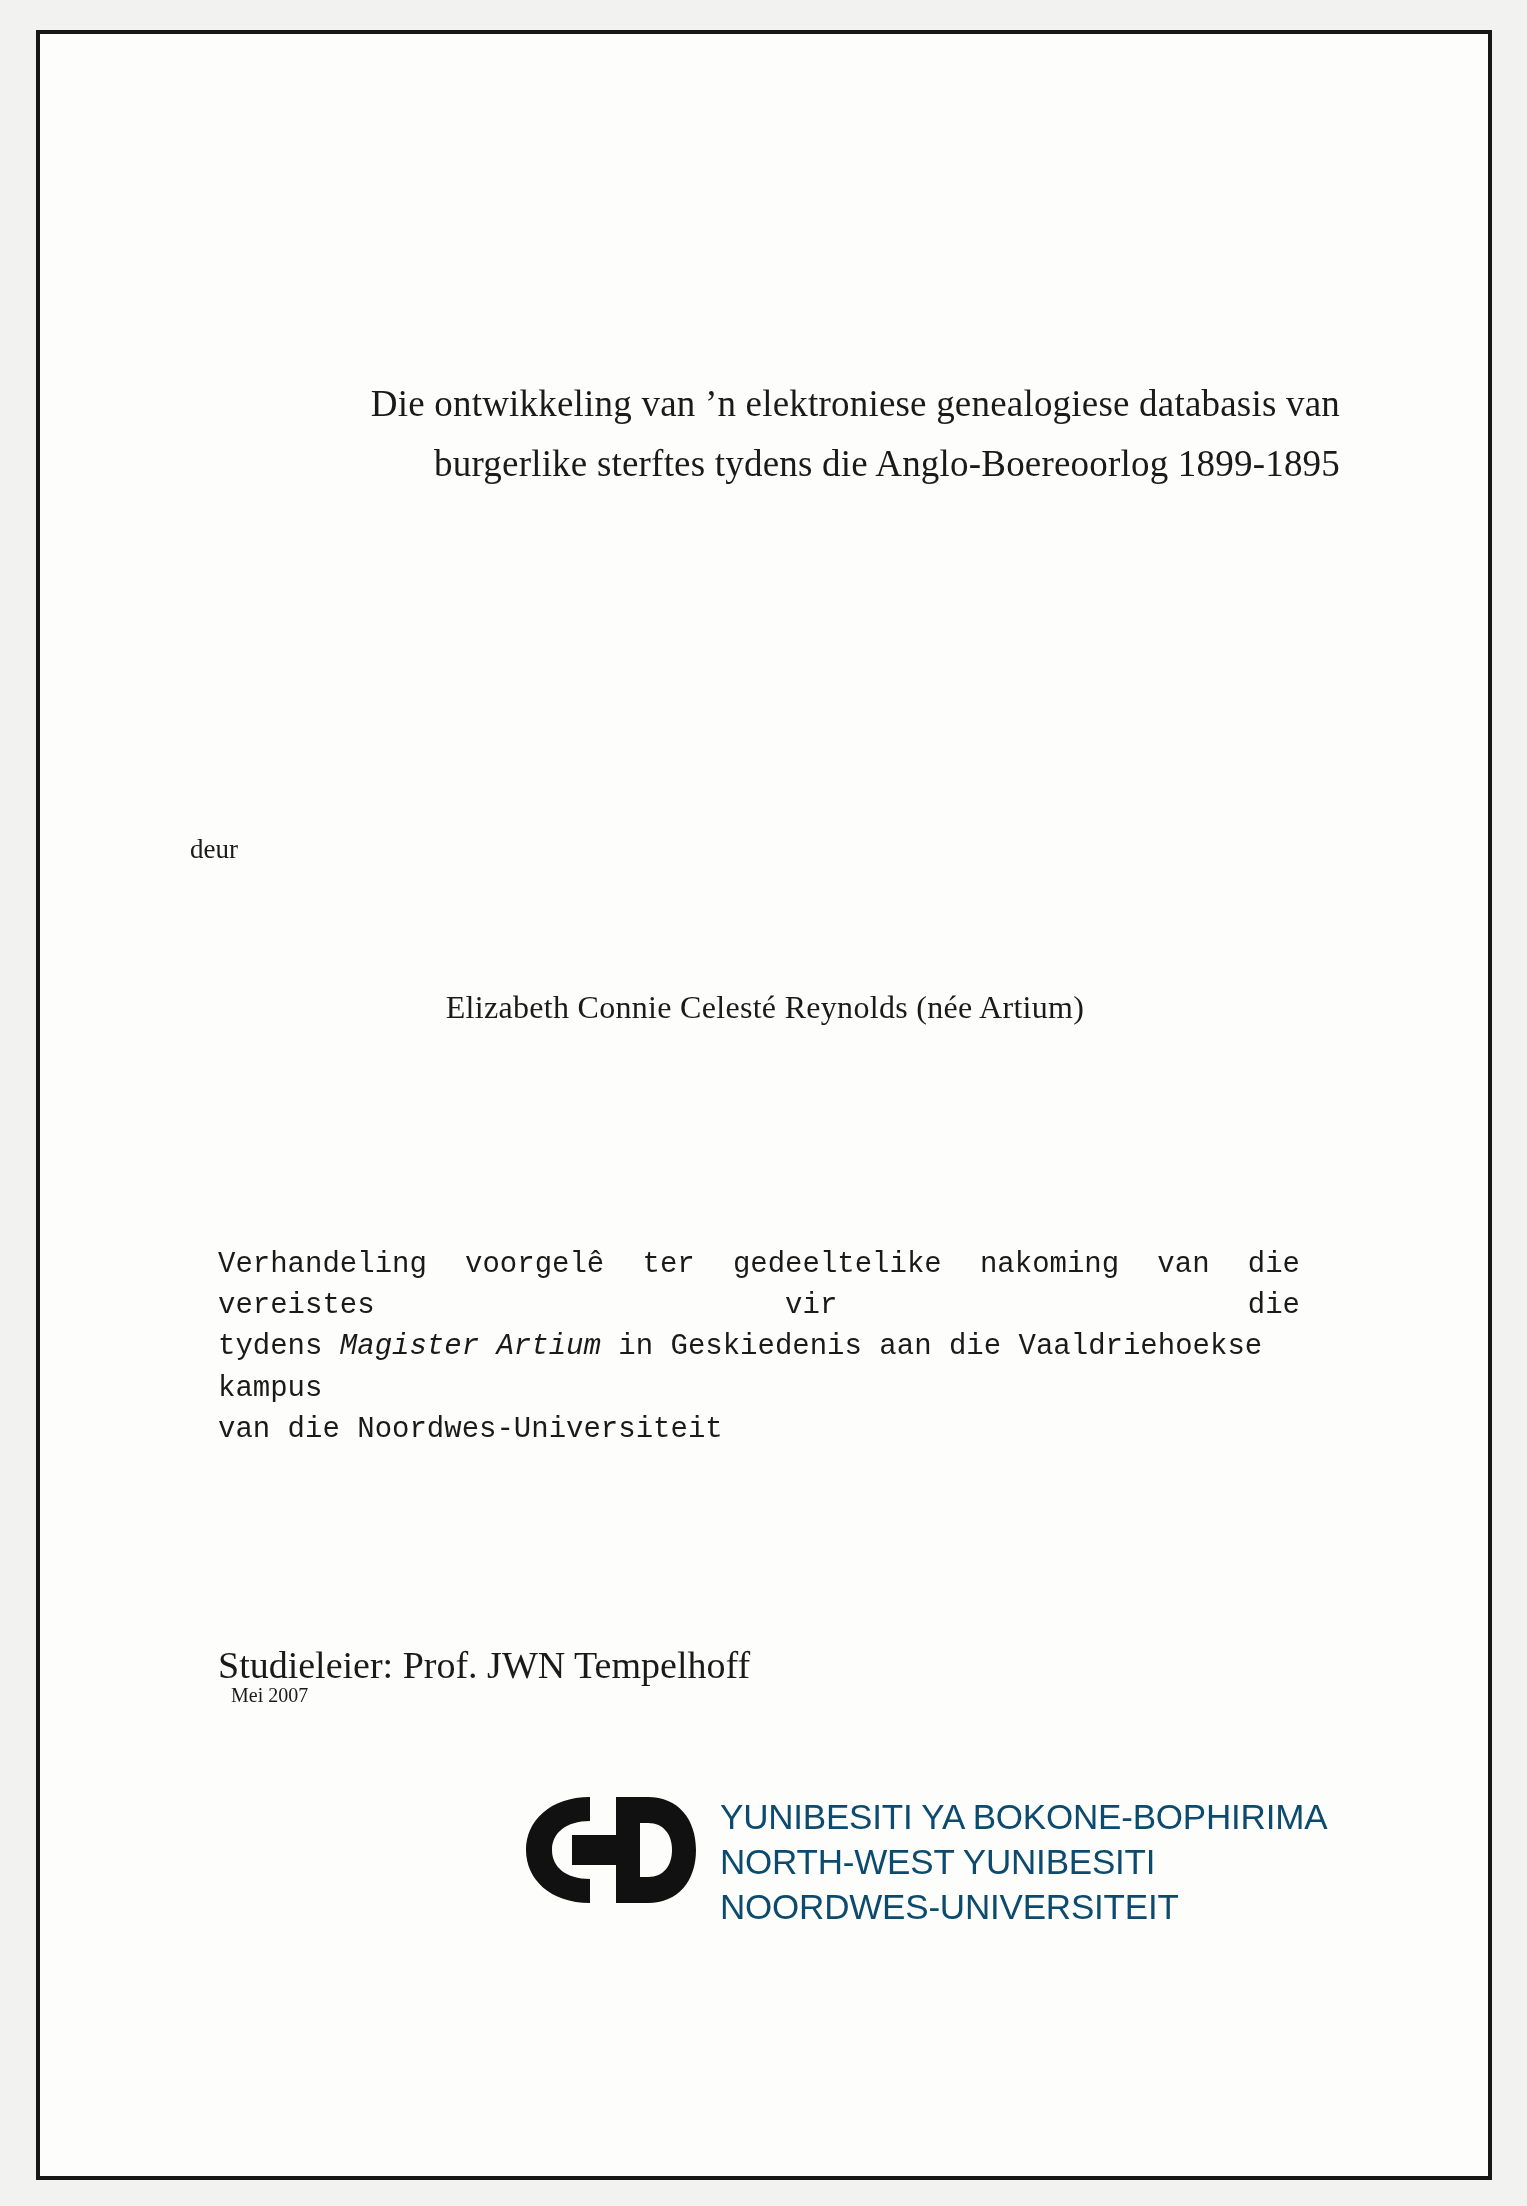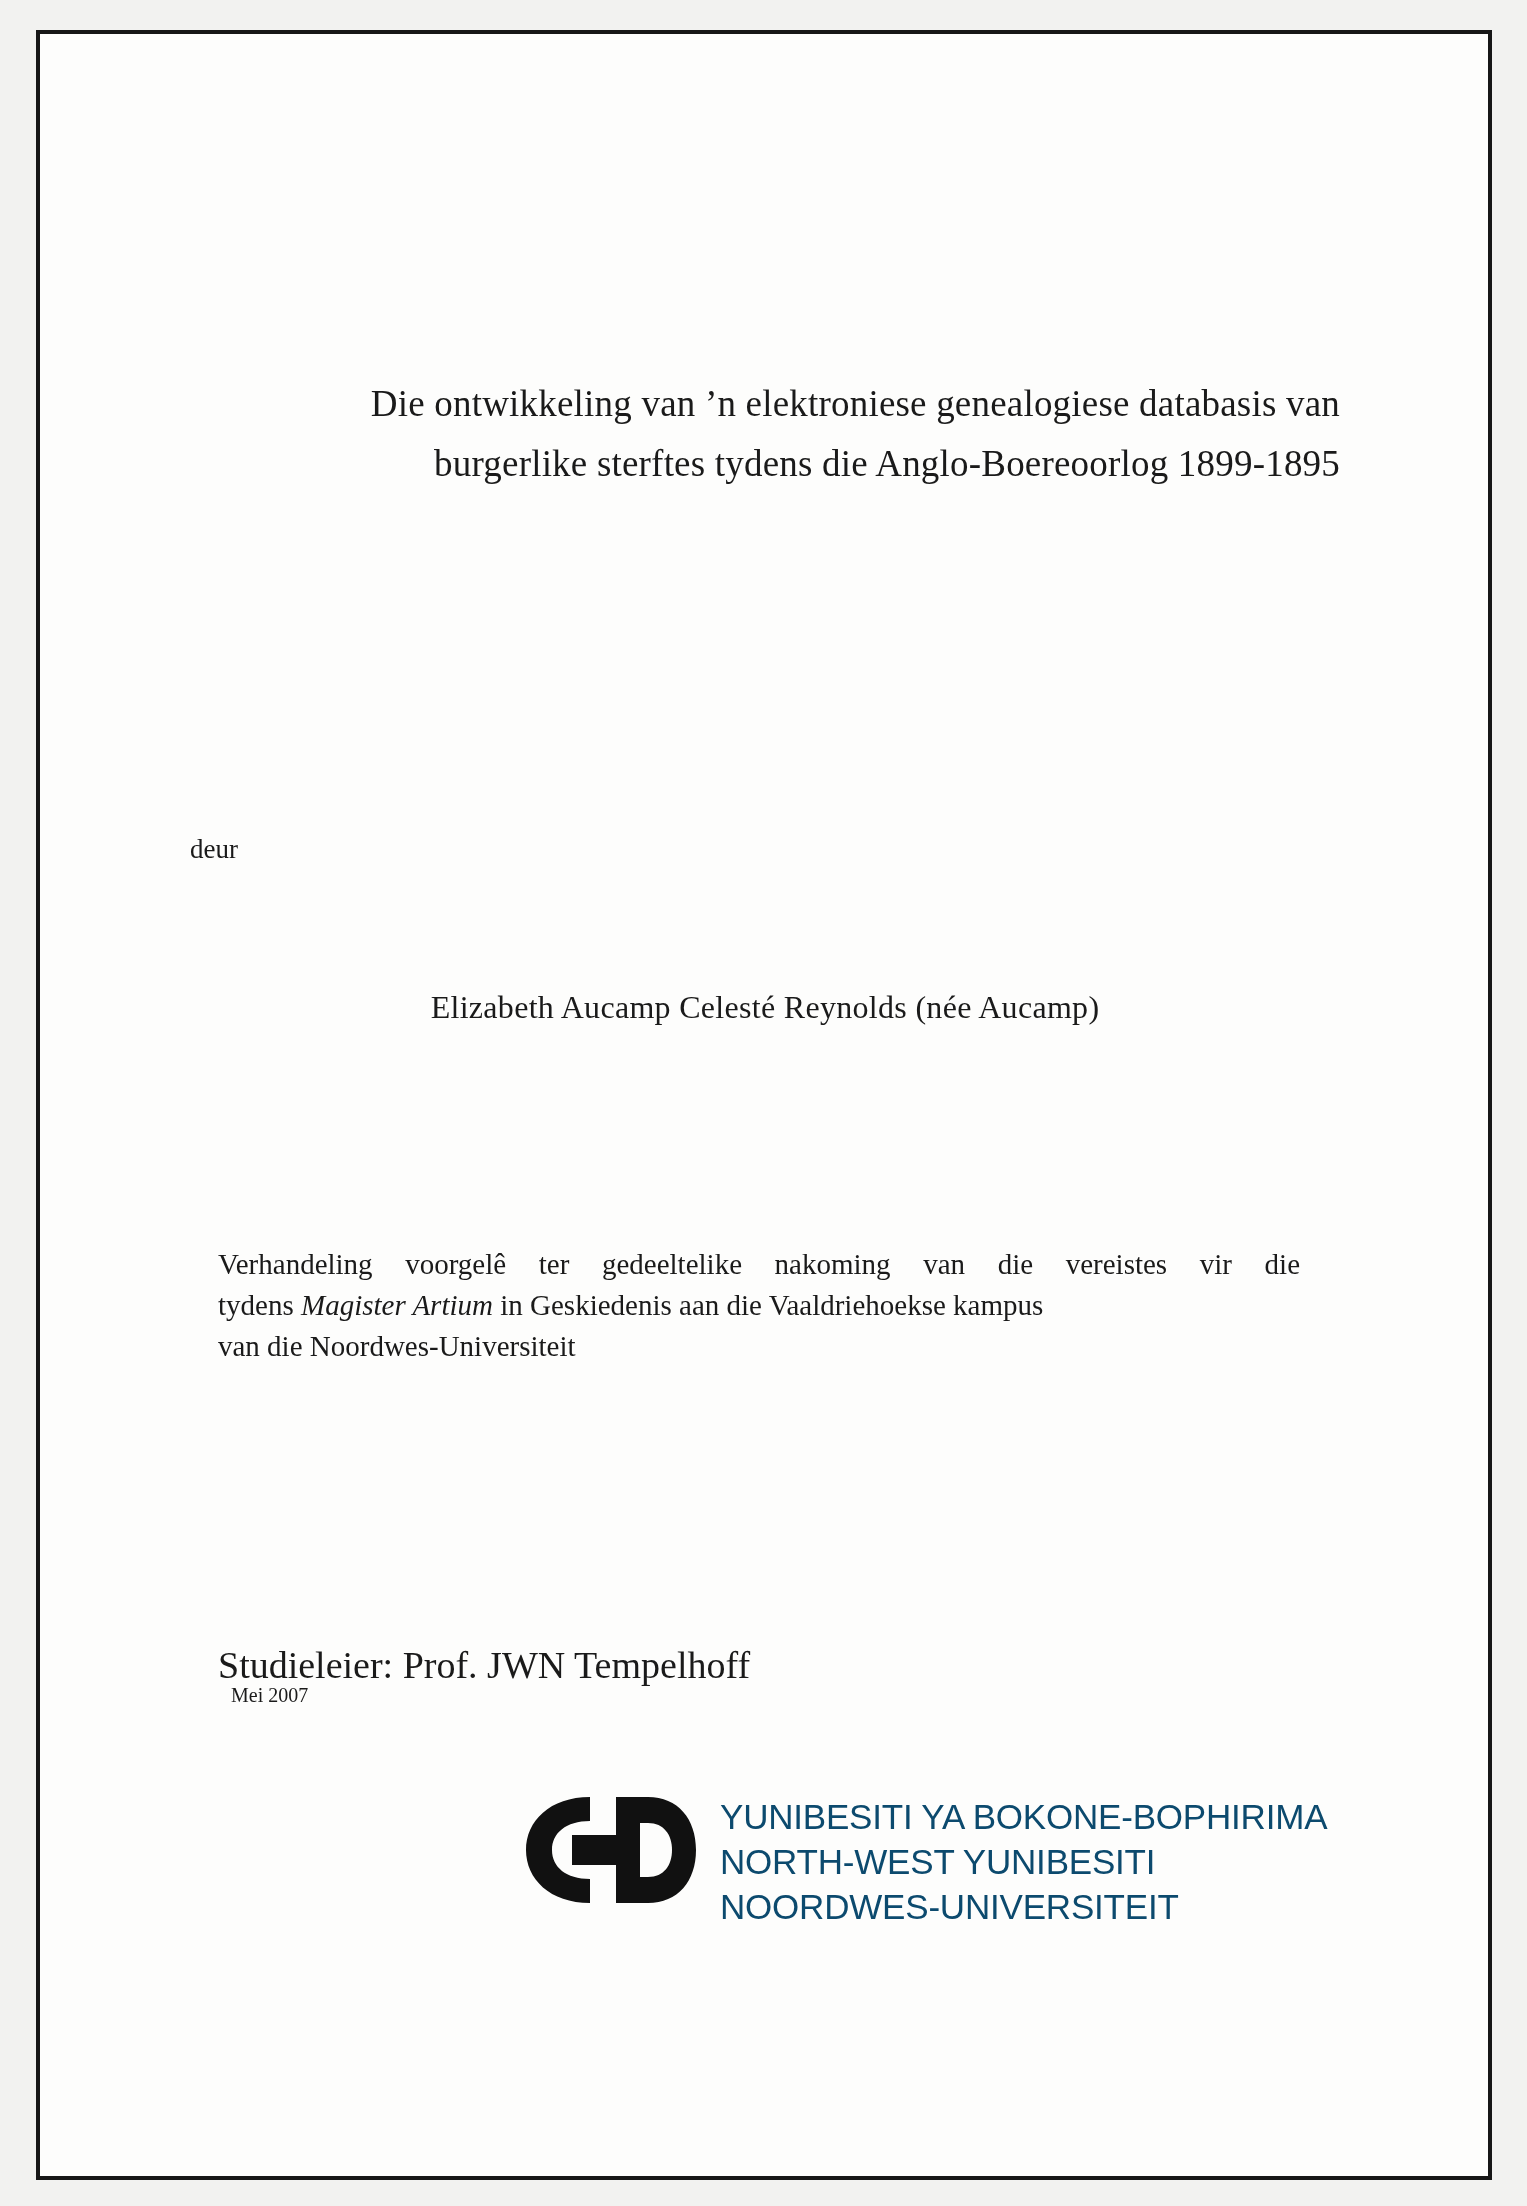--- a/index.html
+++ b/index.html
@@ -78,20 +78,21 @@
     letter-spacing: 0.3px;
   }
 
   .statement {
     position: absolute;
     top: 1210px;
     left: 28px;
     width: 1082px;
     font-size: 29px;
     line-height: 1.42;
+    font-family: Liberation Mono, monospace;
   }
   .statement .just {
     text-align: justify;
     text-align-last: justify;
   }
   .statement .l2, .statement .l3 {
     text-align: left;
   }
   .statement em {
     font-style: italic;
@@ -149,21 +150,21 @@
 
       <div class="content">
 
         <div class="title-block">
           <span class="title-line">Die ontwikkeling van ’n elektroniese genealogiese databasis van</span>
           <span class="title-line">burgerlike sterftes tydens die Anglo-Boereoorlog 1899-1895</span>
         </div>
 
         <div class="deur">deur</div>
 
-        <div class="author">Elizabeth Aucamp Celesté Reynolds (née Aucamp)</div>
+        <div class="author">Elizabeth Connie Celesté Reynolds (née Artium)</div>
 
         <div class="statement">
           <div class="just">Verhandeling voorgelê ter gedeeltelike nakoming van die vereistes vir die</div>
           <div class="l2"><span>tydens </span><em>Magister Artium</em><span> in Geskiedenis aan die Vaaldriehoekse kampus</span></div>
           <div class="l3">van die Noordwes-Universiteit</div>
         </div>
 
         <div class="supervisor">Studieleier: Prof. JWN Tempelhoff</div>
         <div class="date">Mei 2007</div>
 

